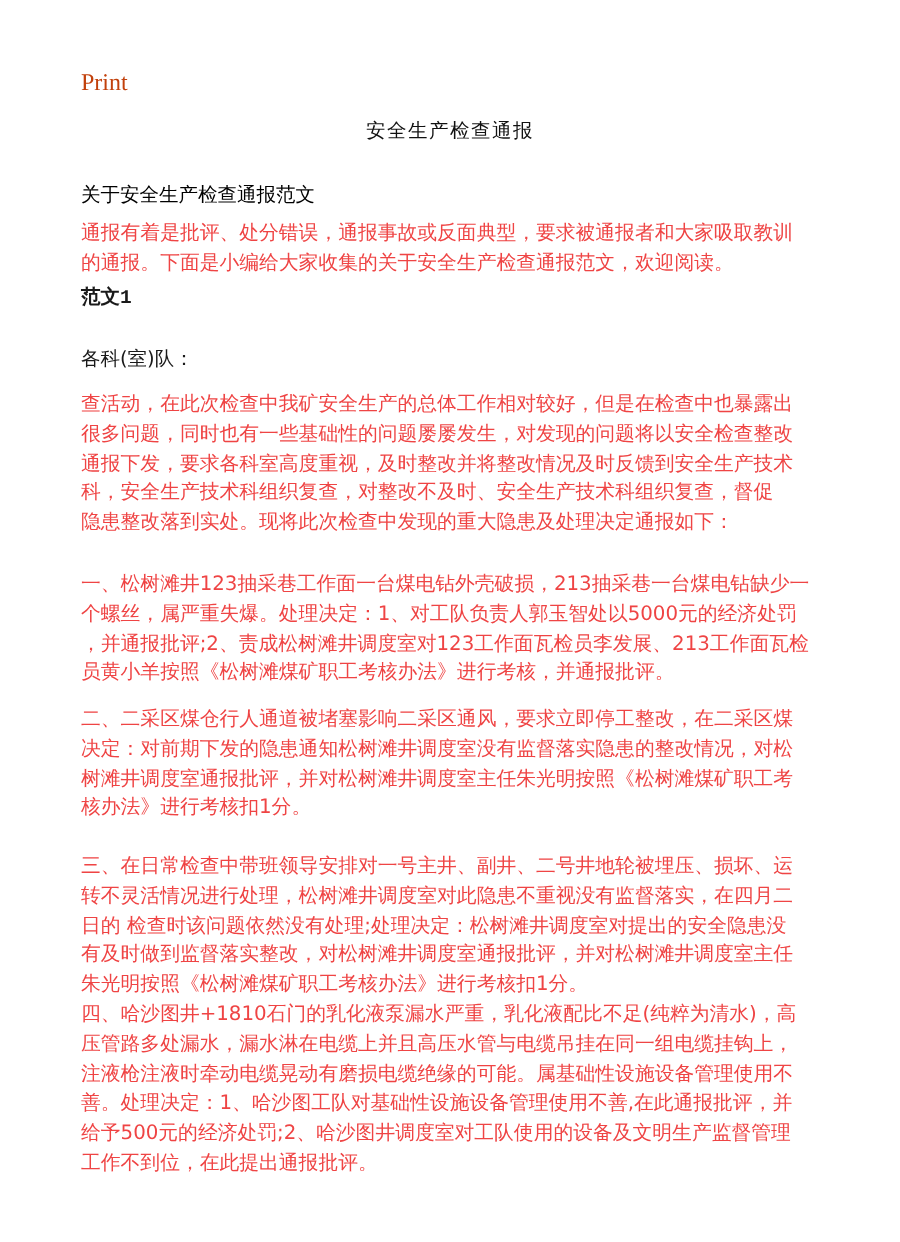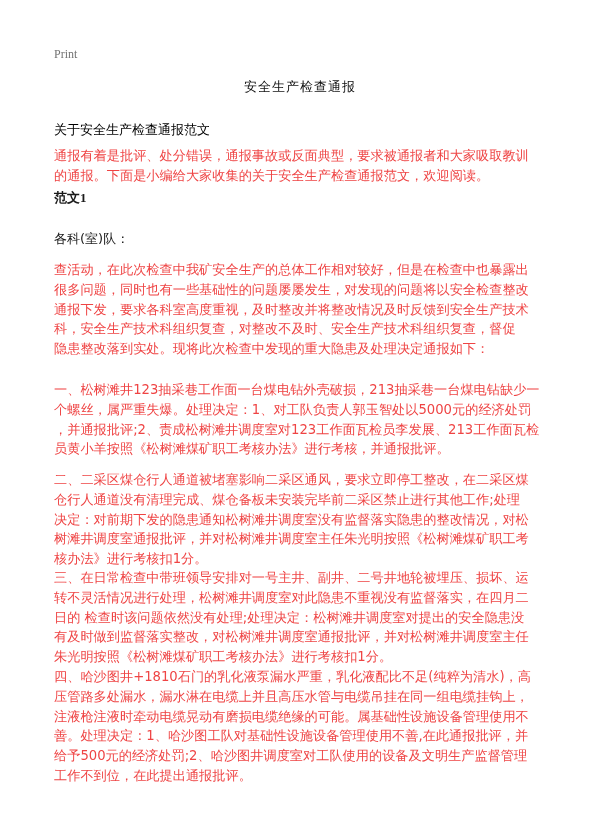--- a/index.html
+++ b/index.html
@@ -1,23 +1,23 @@
 <!DOCTYPE html>
 <html><head>
 <meta charset="utf-8">
 <style>
   html, body { margin: 0; padding: 0; background: #ffffff; }
   body { width: 600px; height: 828px; position: relative; overflow: hidden;
          font-family: "DejaVu Sans", "Liberation Sans", sans-serif; color: #1a1a1a; }
-  .print { position: absolute; left: 54px; top: 47px; font-family: "Liberation Serif", serif; font-size: 12px; color: #737373; }
+  .print { position: absolute; left: 54px; top: 47px; font-family: "Liberation Serif", serif; font-size: 16px; color: #c2410c; }
   .title { position: absolute; left: 0; width: 600px; top: 78px; text-align: center; font-size: 13px; letter-spacing: 1px; color: #111; }
   .subtitle { position: absolute; left: 54px; top: 121px; font-size: 13px; color: #000000; }
   .para { position: absolute; left: 54px; width: 500px; font-size: 13.2px; color: #ef4444; }
   .para .ln { display: block; white-space: nowrap; height: 19.8px; line-height: 19.8px; }
-  .heading { position: absolute; left: 54px; top: 189px; font-size: 13px; font-weight: bold; font-family: Liberation Serif, serif; }
+  .heading { position: absolute; left: 54px; top: 189px; font-size: 13px; font-weight: bold; font-family: Liberation Mono, monospace; }
   .greet { position: absolute; left: 54px; top: 230px; font-size: 13px; }
 </style>
 </head>
 <body>
 
 <div class="print">Print</div>
 <div class="title">安全生产检查通报</div>
 <div class="subtitle">关于安全生产检查通报范文</div>
 
 <div class="para" style="top:146px">
@@ -38,21 +38,20 @@
 
 <div class="para" style="top:380px">
   <span class="ln">一、松树滩井123抽采巷工作面一台煤电钻外壳破损，213抽采巷一台煤电钻缺少一</span>
   <span class="ln">个螺丝，属严重失爆。处理决定：1、对工队负责人郭玉智处以5000元的经济处罚</span>
   <span class="ln">，并通报批评;2、责成松树滩井调度室对123工作面瓦检员李发展、213工作面瓦检</span>
   <span class="ln">员黄小羊按照《松树滩煤矿职工考核办法》进行考核，并通报批评。</span>
 </div>
 
 <div class="para" style="top:470px">
   <span class="ln">二、二采区煤仓行人通道被堵塞影响二采区通风，要求立即停工整改，在二采区煤</span>
-  <span class="ln">仓行人通道没有清理完成、煤仓备板未安装完毕前二采区禁止进行其他工作;处理</span>
   <span class="ln">决定：对前期下发的隐患通知松树滩井调度室没有监督落实隐患的整改情况，对松</span>
   <span class="ln">树滩井调度室通报批评，并对松树滩井调度室主任朱光明按照《松树滩煤矿职工考</span>
   <span class="ln">核办法》进行考核扣1分。</span>
 </div>
 
 <div class="para" style="top:568px">
   <span class="ln">三、在日常检查中带班领导安排对一号主井、副井、二号井地轮被埋压、损坏、运</span>
   <span class="ln">转不灵活情况进行处理，松树滩井调度室对此隐患不重视没有监督落实，在四月二</span>
   <span class="ln">日的 检查时该问题依然没有处理;处理决定：松树滩井调度室对提出的安全隐患没</span>
   <span class="ln">有及时做到监督落实整改，对松树滩井调度室通报批评，并对松树滩井调度室主任</span>

